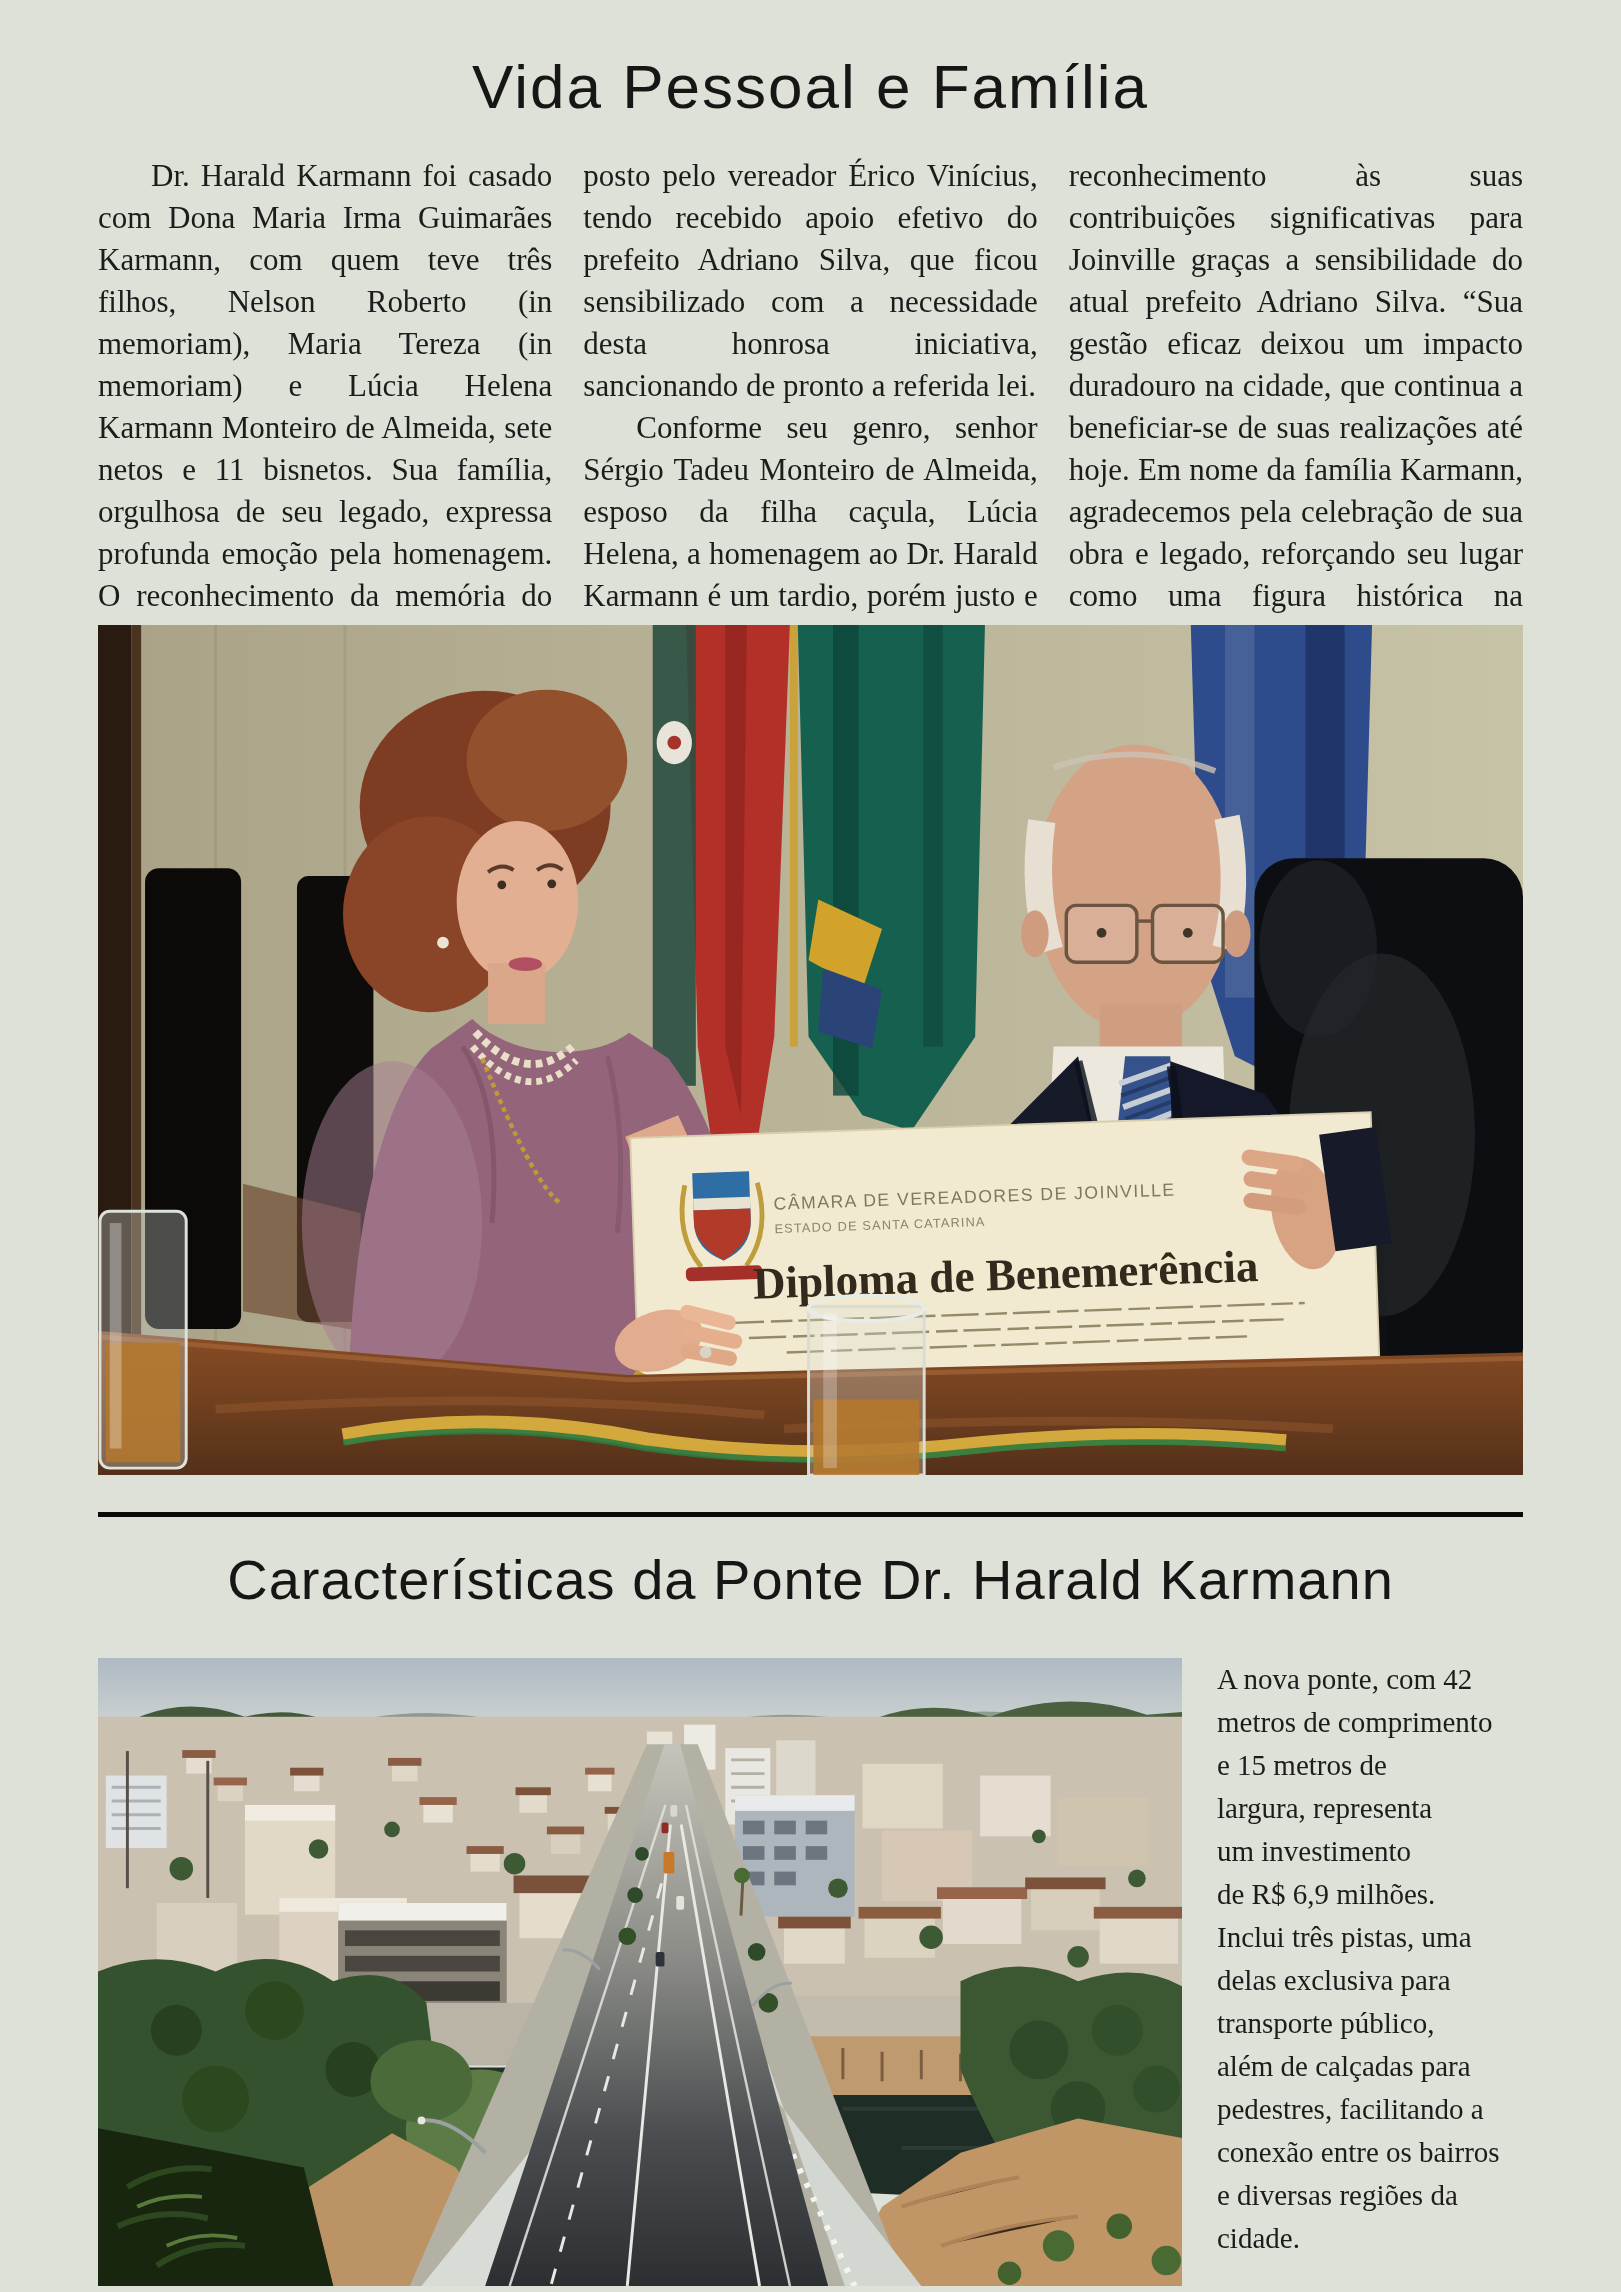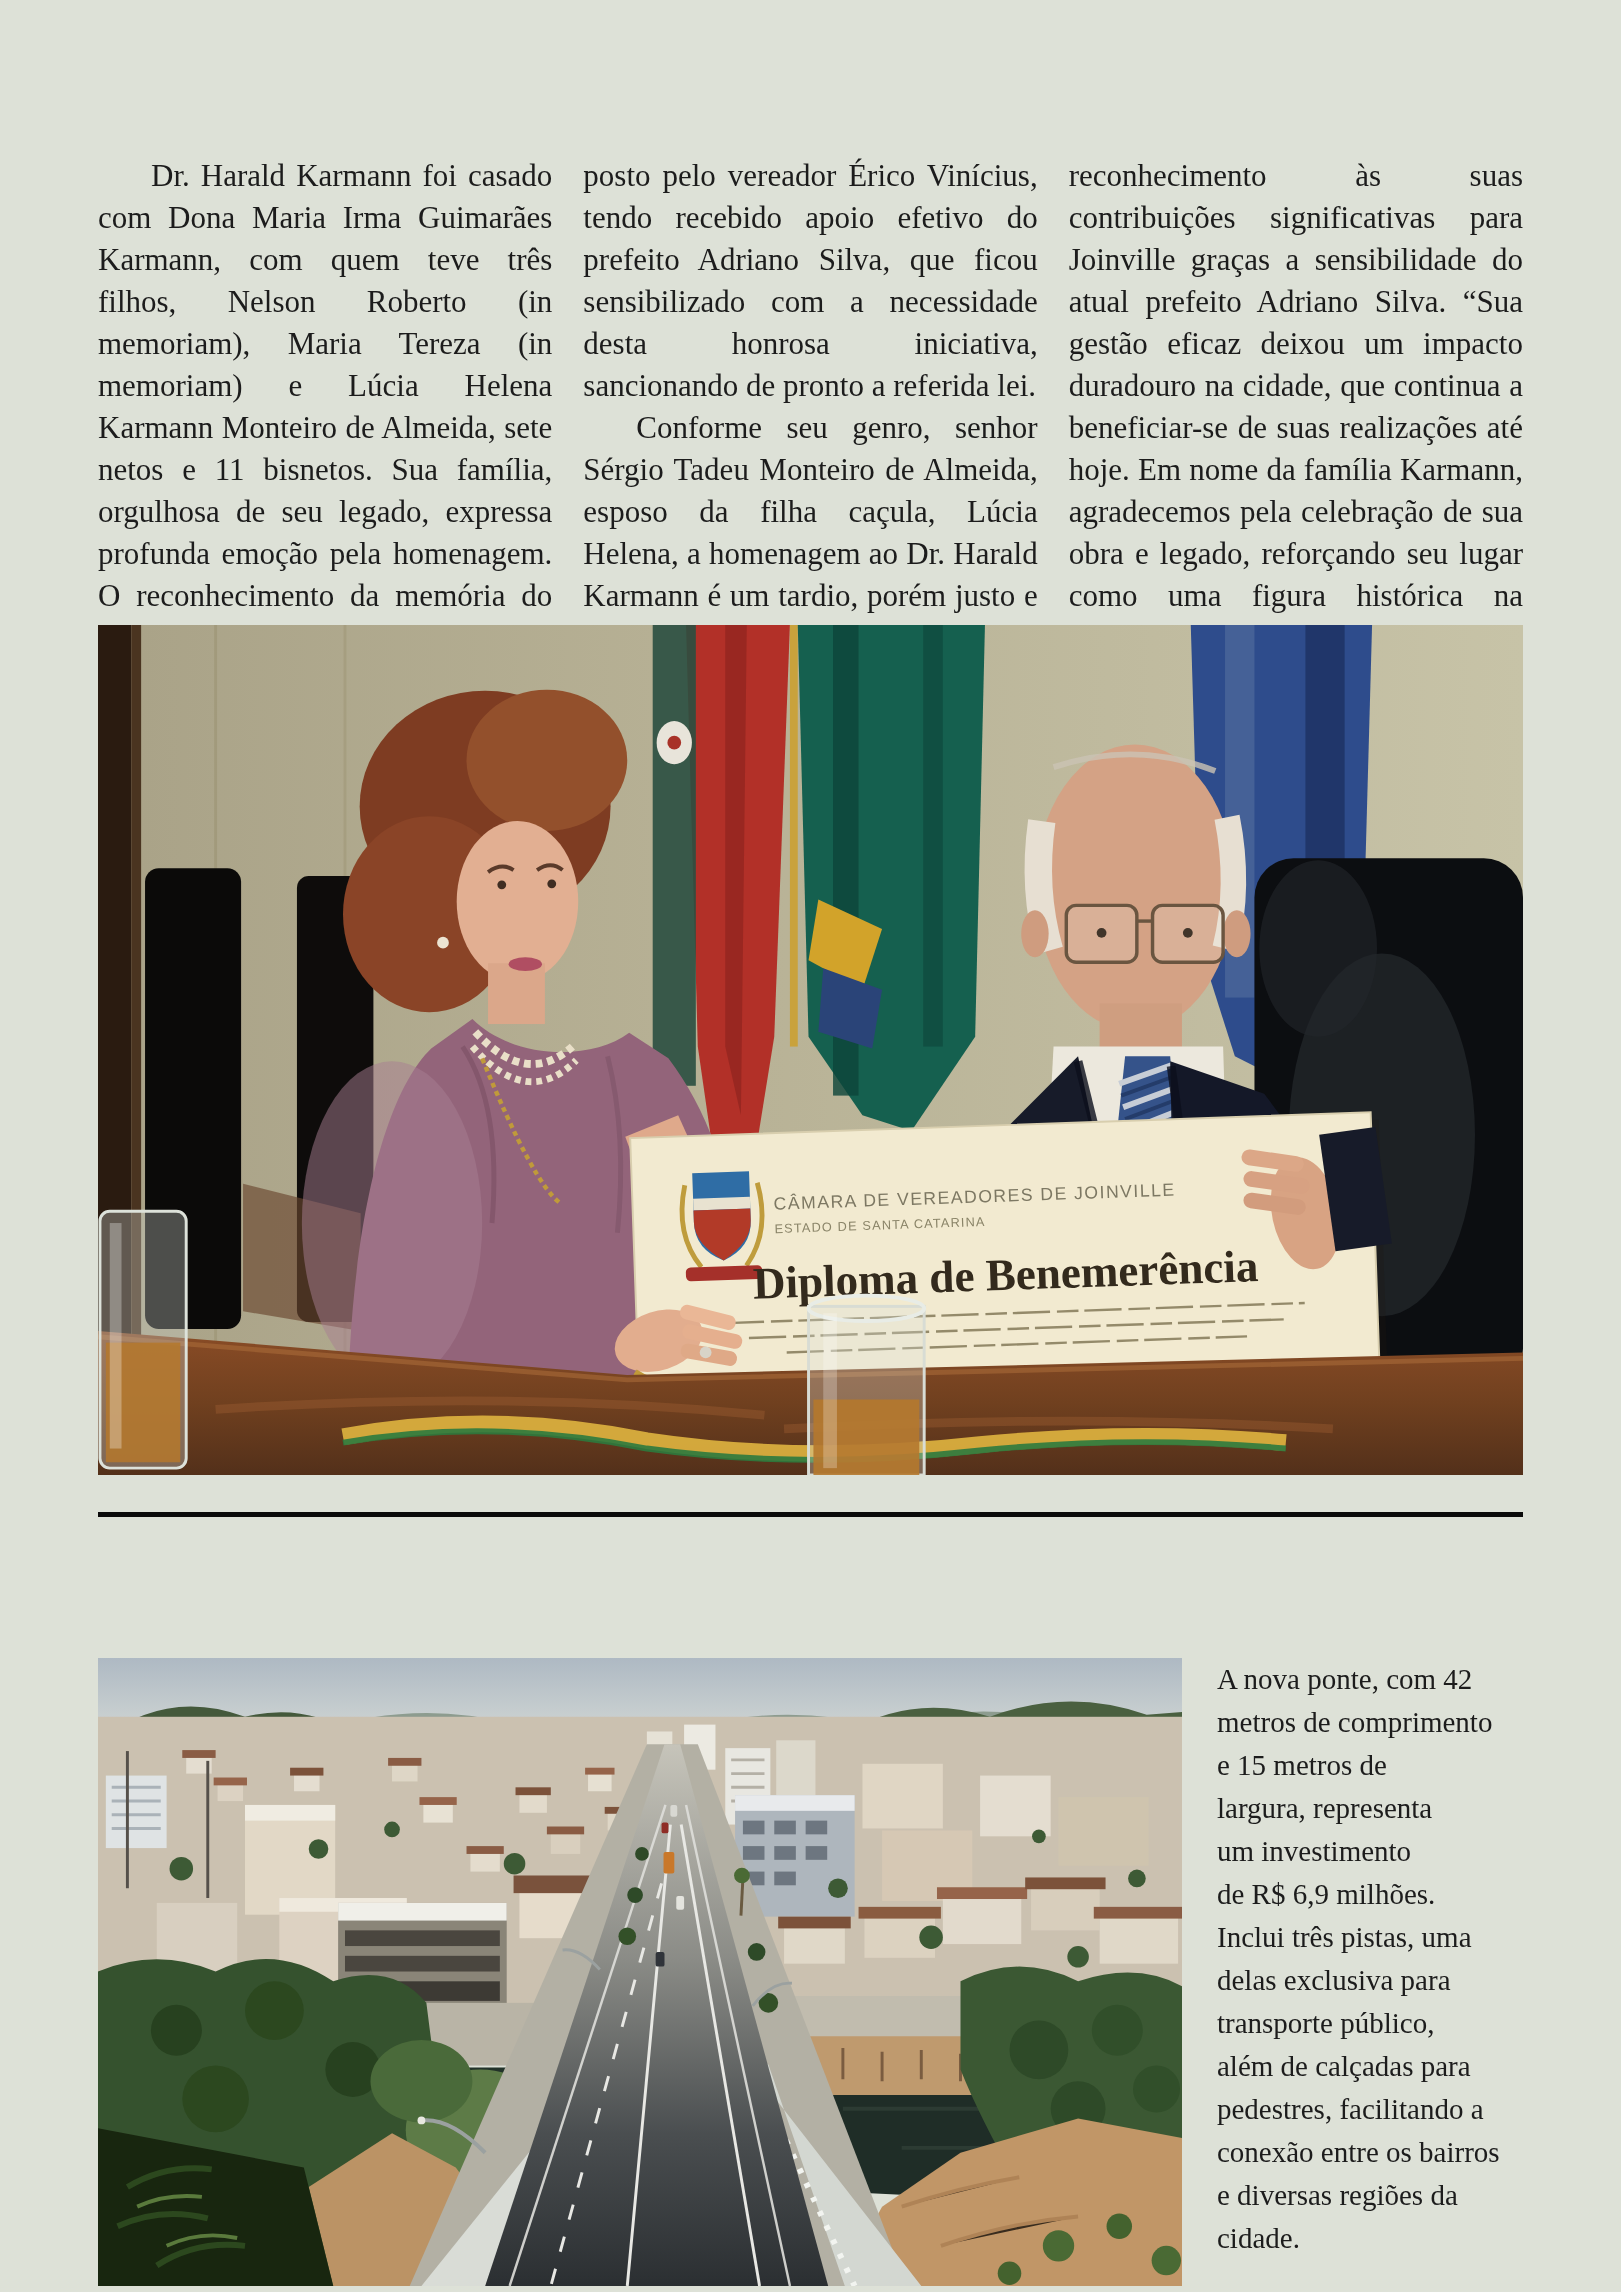--- a/index.html
+++ b/index.html
@@ -48,20 +48,21 @@
     font-size:29px;line-height:43px;
     white-space:pre-line;text-align:left;
   }
   .diploma-serif{font-family:"Liberation Serif", serif;}
 </style>
 </head>
 <body>
 
 <main class="page">
 
+  <h1 class="headline">Vida Pessoal e Família</h1>
 
   <section class="columns">
     <div class="col">
       <p class="indent">Dr. Harald Karmann foi casado com Dona Maria Irma Guimarães Karmann, com quem teve três filhos, Nelson Roberto (in memoriam), Maria Tereza (in memoriam) e Lúcia Helena Karmann Monteiro de Almeida, sete netos e 11 bisnetos. Sua família, orgulhosa de seu legado, expressa profunda emoção pela homenagem. O reconhecimento da memória do Dr. Karmann foi pro-</p>
     </div>
     <div class="col">
       <p>posto pelo vereador Érico Vinícius, tendo recebido apoio efetivo do prefeito Adriano Silva, que ficou sensibilizado com a necessidade desta honrosa iniciativa, sancionando de pronto a referida lei.</p>
       <p class="indent">Conforme seu genro, senhor Sérgio Tadeu Monteiro de Almeida, esposo da filha caçula, Lúcia Helena, a homenagem ao Dr. Harald Karmann é um tardio, porém justo e merecido</p>
     </div>
     <div class="col">
@@ -223,20 +224,21 @@
         <rect x="725" y="695" width="118" height="172" fill="#dce1da" fill-opacity="0.30" stroke="#d8dcd4" stroke-width="3"></rect>
         <ellipse cx="784" cy="697" rx="59" ry="13" fill="none" stroke="#e8ece6" stroke-width="4"></ellipse>
         <rect x="730" y="790" width="108" height="77" fill="#b5782c" opacity="0.9"></rect>
         <rect x="740" y="702" width="14" height="158" fill="#ffffff" opacity="0.25"></rect>
       </g>
     </svg>
   </figure>
 
   <hr class="rule">
 
+  <h2 class="headline2">Características da Ponte Dr. Harald Karmann</h2>
 
   <figure class="photo" id="bridge-photo">
     <svg viewBox="0 0 1106 641" preserveAspectRatio="none">
       <defs>
         <linearGradient id="skyGrad" x1="0" y1="0" x2="0" y2="1">
           <stop offset="0" stop-color="#aeb9c3"></stop>
           <stop offset="1" stop-color="#d5dad6"></stop>
         </linearGradient>
         <linearGradient id="roadGrad" x1="0" y1="0" x2="0" y2="1">
           <stop offset="0" stop-color="#c6c4ba"></stop>

